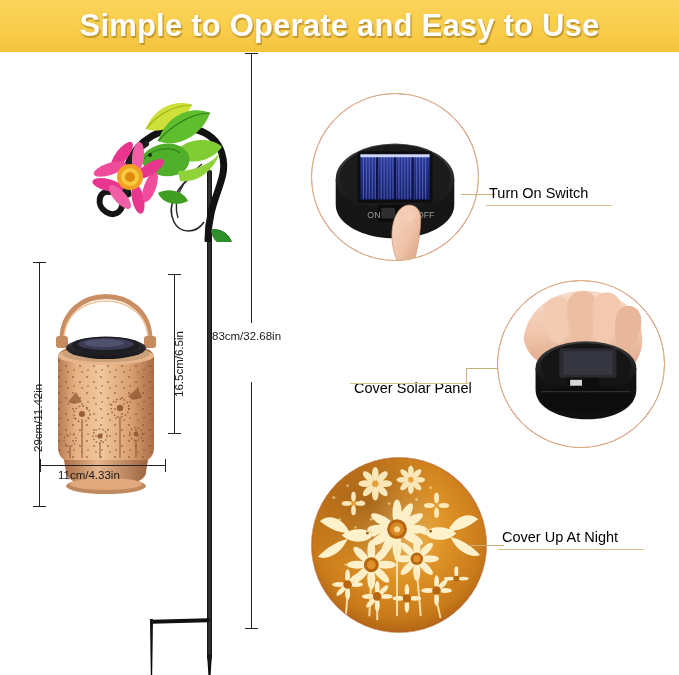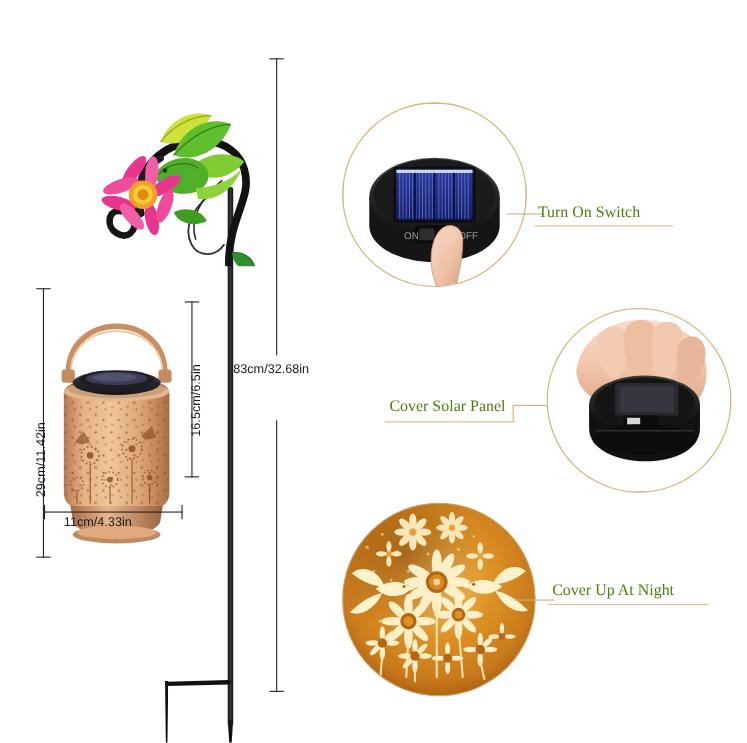--- a/index.html
+++ b/index.html
@@ -65,36 +65,39 @@
   .dim-label{
     position:absolute;font-size:11.5px;color:#1a1a1a;white-space:nowrap;
     font-family:"Liberation Sans", sans-serif;
   }
   .rot{transform:rotate(-90deg);transform-origin:left top;}
 
   
   .feature{position:absolute;}
   .circle{
     position:absolute;border-radius:50%;border:1.6px solid #d8b46c;
-    box-sizing:border-box;overflow:hidden;background:#a3a3a3;
+    box-sizing:border-box;overflow:hidden;background:#be185d;
   }
   .circle svg{display:block;width:100%;height:100%;}
   .callout{
-    position:absolute;font-size:14.5px;color:#4d7c0f;white-space:nowrap;
-    font-family:Liberation Serif, serif;
+    position:absolute;font-size:14.5px;color:#000000;white-space:nowrap;
+    font-family:Liberation Sans, sans-serif;
   }
   .lead{position:absolute;height:1px;background:#cbb07a;}
   .lead-el{position:absolute;background:#cbb07a;}
   .underline{position:absolute;height:1px;background:#d9c08a;}
 </style>
 </head>
 <body>
 
 <div class="page">
 
+  <div class="banner">
+    <div class="banner-title">Simple to Operate and Easy to Use</div>
+  </div>
 
   <div class="left-panel">
 
     <div class="pole"></div>
     <div class="pole-tip"></div>
     <div class="stake-arm"></div>
     <div class="stake-leg"></div>
 
     <div class="hook-curve">
       <svg viewBox="0 0 160 140" fill="none">
@@ -339,21 +342,21 @@
         <rect x="62" y="68" width="58" height="30" rx="2" fill="#2a2a30" opacity=".95"></rect>
         <rect x="66" y="71" width="50" height="24" fill="#3a3a46" opacity=".8"></rect>
         <rect x="70" y="98" width="32" height="10" rx="2" fill="#0d0d0d"></rect>
         <rect x="73" y="100" width="12" height="6" fill="#d8d8d8"></rect>
         <ellipse cx="89" cy="120" rx="48" ry="14" fill="#0d0d0d" opacity=".65"></ellipse>
         <path d="M44 112 L134 112" stroke="#2e2e2e" stroke-width="1.4"></path>
       </svg>
     </div>
     <div class="lead" style="left:467px;top:368px;width:30px;"></div>
     <div class="lead-el" style="left:466px;top:368px;width:1px;height:16px;"></div>
-    <div class="callout" style="left:354px;top:362px;">Cover Solar Panel</div>
+    <div class="callout" style="left:354px;top:380px;">Cover Solar Panel</div>
     <div class="underline" style="left:350px;top:383px;width:118px;"></div>
   </div>
 
   <div class="feature">
     <div class="circle" style="left:311px;top:457px;width:176px;height:176px;border-color:#caa25f;">
       <svg viewBox="0 0 176 176">
         <defs>
           <radialGradient id="glow" cx="50%" cy="42%" r="62%">
             <stop offset="0" stop-color="#f3c063"></stop>
             <stop offset="0.45" stop-color="#dd9226"></stop>

